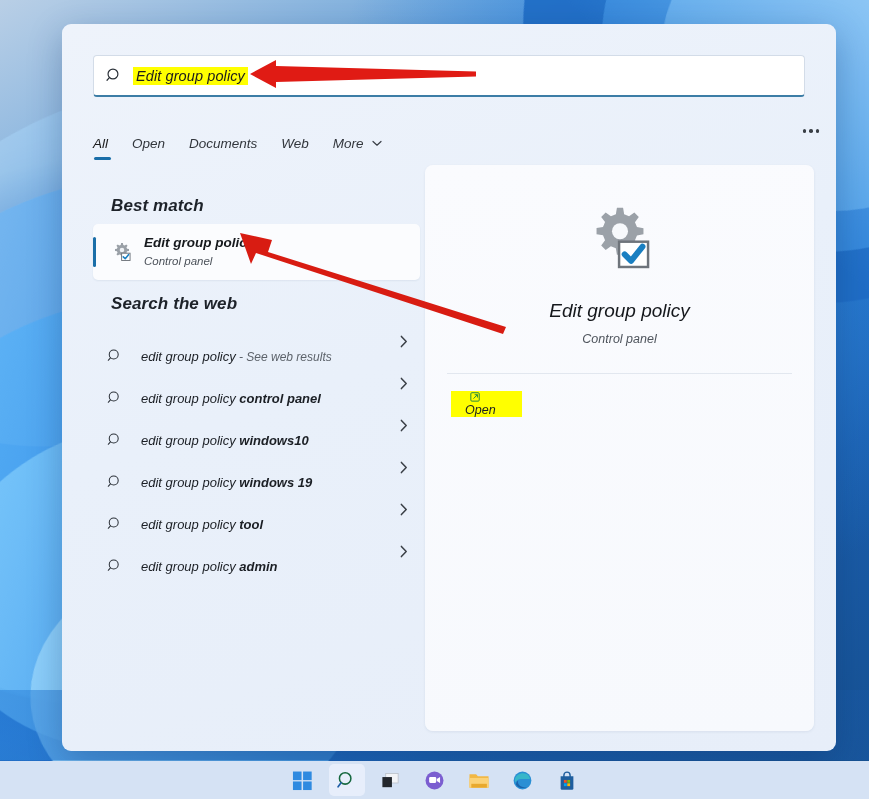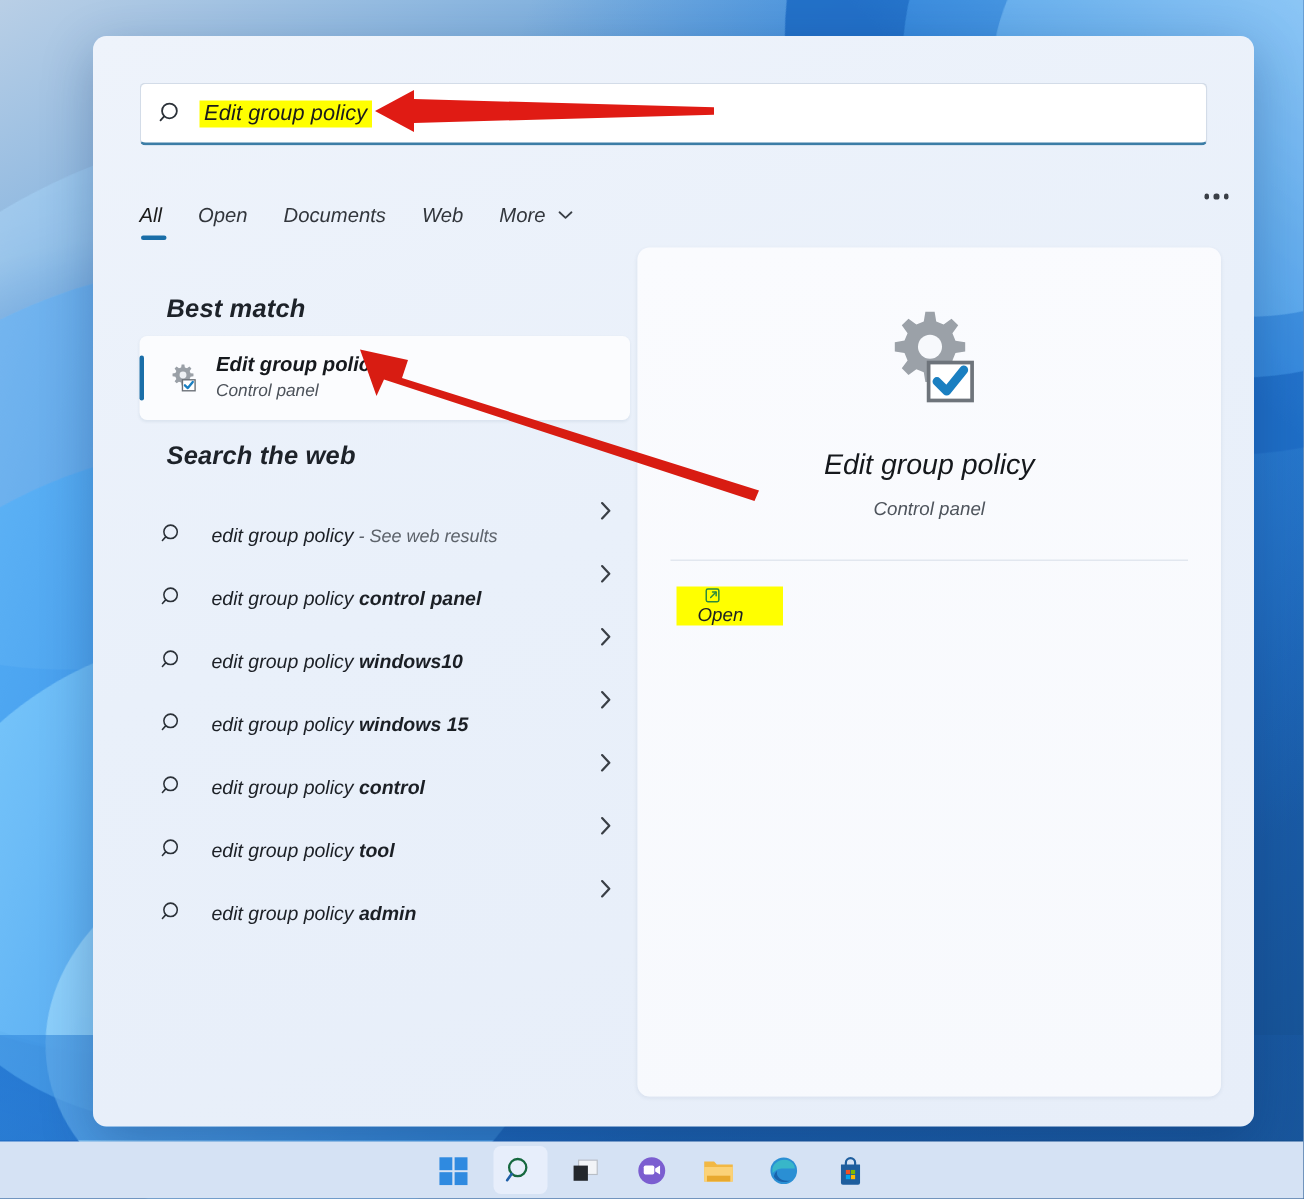--- a/index.html
+++ b/index.html
@@ -381,31 +381,21 @@
             <span class="label">edit group policy <b>windows10</b></span>
             <span class="chev-r"><svg width="8" height="13" viewBox="0 0 8 13">
                 <polyline points="1.4,1.4 6.2,6.5 1.4,11.6" fill="none" stroke="#3a3f46" stroke-width="1.5" stroke-linecap="round" stroke-linejoin="round"></polyline>
               </svg></span>
           </div>
           <div class="web-row">
             <svg class="mag" width="16" height="16" viewBox="0 0 20 20">
               <circle cx="8.4" cy="8.2" r="5.6" fill="none" stroke="#2b3138" stroke-width="1.3"></circle>
               <line x1="4.3" y1="12.4" x2="1.6" y2="15.4" stroke="#2b3138" stroke-width="1.3" stroke-linecap="round"></line>
             </svg>
-            <span class="label">edit group policy <b>windows 15</b></span>
-            <span class="chev-r"><svg width="8" height="13" viewBox="0 0 8 13">
-                <polyline points="1.4,1.4 6.2,6.5 1.4,11.6" fill="none" stroke="#3a3f46" stroke-width="1.5" stroke-linecap="round" stroke-linejoin="round"></polyline>
-              </svg></span>
-          </div>
-          <div class="web-row">
-            <svg class="mag" width="16" height="16" viewBox="0 0 20 20">
-              <circle cx="8.4" cy="8.2" r="5.6" fill="none" stroke="#2b3138" stroke-width="1.3"></circle>
-              <line x1="4.3" y1="12.4" x2="1.6" y2="15.4" stroke="#2b3138" stroke-width="1.3" stroke-linecap="round"></line>
-            </svg>
-            <span class="label">edit group policy <b>control</b></span>
+            <span class="label">edit group policy <b>windows 19</b></span>
             <span class="chev-r"><svg width="8" height="13" viewBox="0 0 8 13">
                 <polyline points="1.4,1.4 6.2,6.5 1.4,11.6" fill="none" stroke="#3a3f46" stroke-width="1.5" stroke-linecap="round" stroke-linejoin="round"></polyline>
               </svg></span>
           </div>
           <div class="web-row">
             <svg class="mag" width="16" height="16" viewBox="0 0 20 20">
               <circle cx="8.4" cy="8.2" r="5.6" fill="none" stroke="#2b3138" stroke-width="1.3"></circle>
               <line x1="4.3" y1="12.4" x2="1.6" y2="15.4" stroke="#2b3138" stroke-width="1.3" stroke-linecap="round"></line>
             </svg>
             <span class="label">edit group policy <b>tool</b></span>

